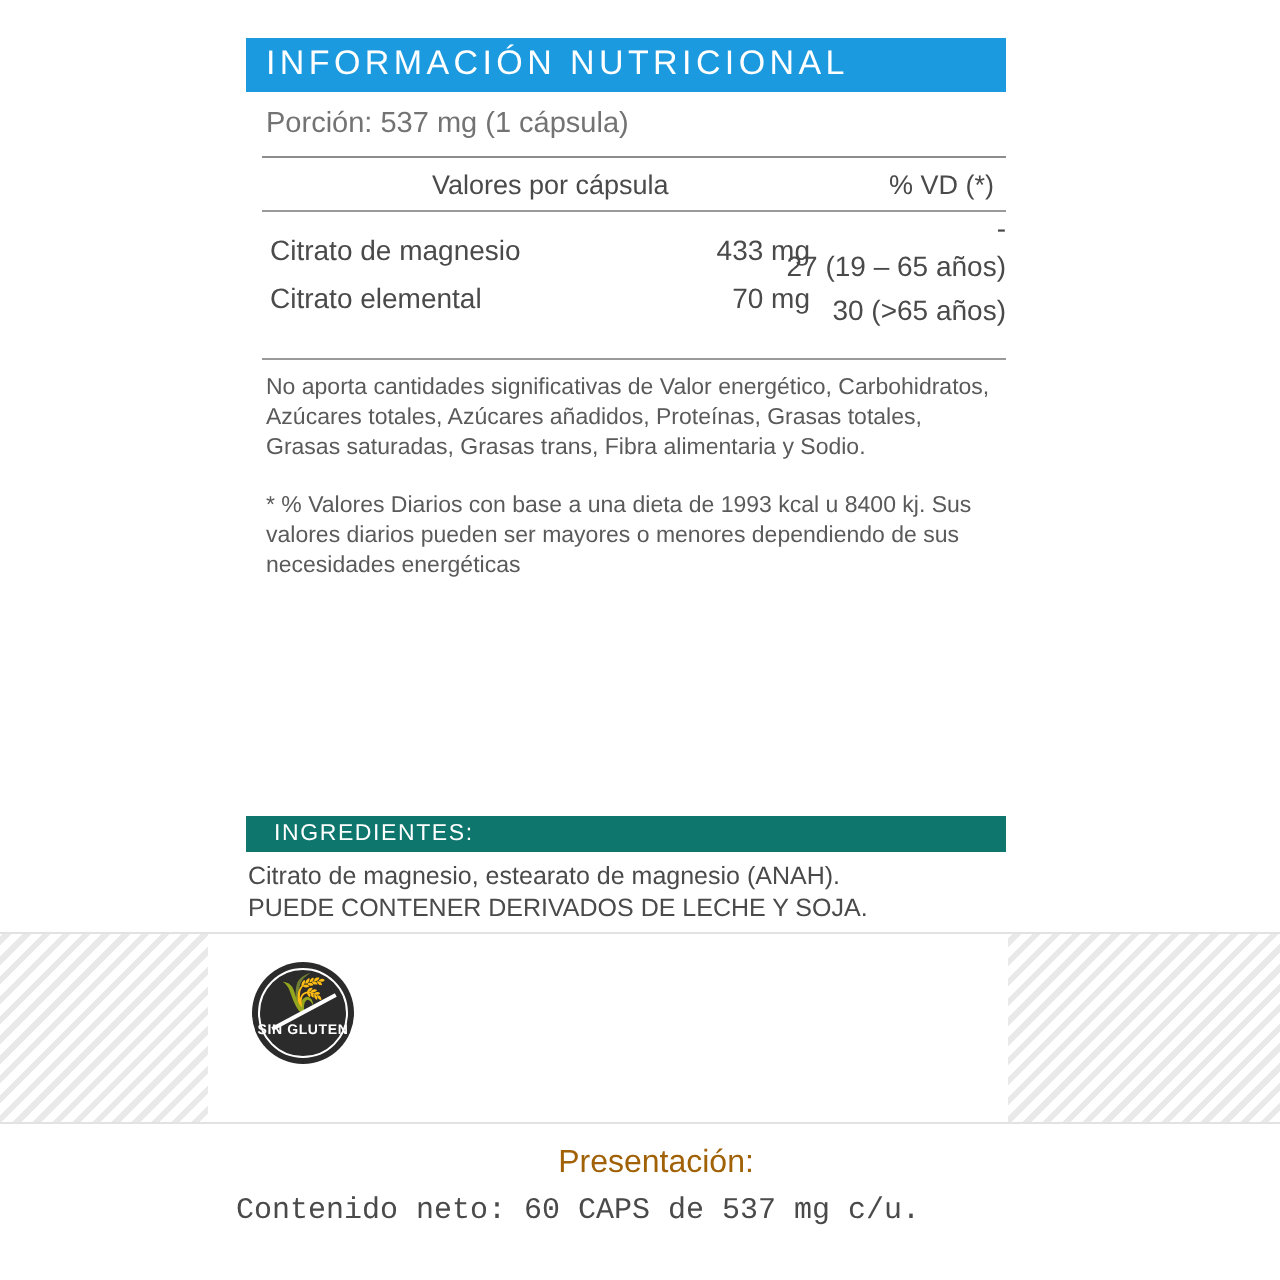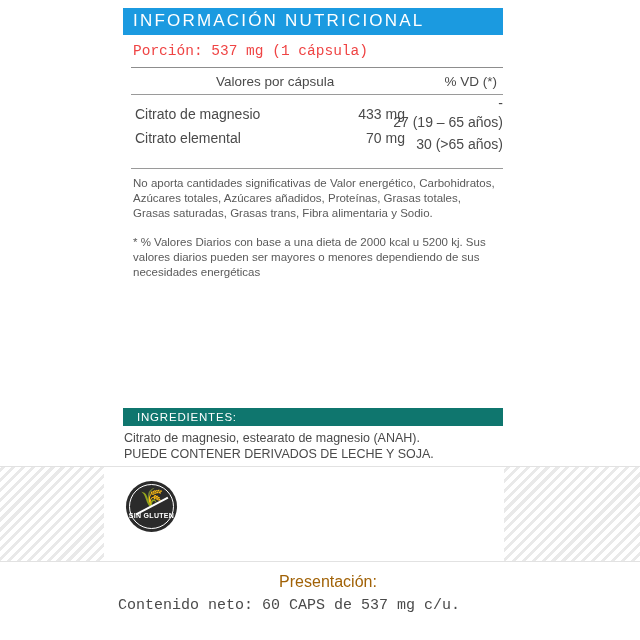--- a/index.html
+++ b/index.html
@@ -19,39 +19,38 @@
   .page {
     position: relative;
     width: 640px;
     height: 640px;
   }
 
   
   .panel {
     position: absolute;
     left: 123px;
-    top: 8px;
+    top: 19px;
     width: 380px;
   }
 
   .title-bar {
     background: #1b9ae0;
     color: #ffffff;
     font-size: 17px;
     letter-spacing: 2.2px;
     padding: 3px 0 4px 10px;
     font-weight: 400;
     white-space: nowrap;
   }
 
   .portion {
     font-size: 14.5px;
-    color: #ef4444;
+    color: #737373;
     padding: 8px 0 6px 10px;
-    font-family: Liberation Mono, monospace;
   }
 
   .hr-thick {
     border-top: 1.6px solid #8d8d8d;
     margin: 2px 0 0 8px;
   }
   .hr-thin {
     border-top: 1px solid #9a9a9a;
     margin: 0 0 0 8px;
   }
@@ -257,21 +256,21 @@
         <div class="dash">-</div>
         <div>27 (19 – 65 años)</div>
         <div>30 (&gt;65 años)</div>
       </div>
     </div>
 
     <div class="hr-thin"></div>
 
     <div class="note">No aporta cantidades significativas de Valor energético, Carbohidratos, Azúcares totales, Azúcares añadidos, Proteínas, Grasas totales, Grasas saturadas, Grasas trans, Fibra alimentaria y Sodio.</div>
 
-    <div class="note second">* % Valores Diarios con base a una dieta de 2000 kcal u 5200 kj. Sus  valores diarios pueden ser mayores o menores dependiendo de sus necesidades energéticas</div>
+    <div class="note second">* % Valores Diarios con base a una dieta de 1993 kcal u 8400 kj. Sus  valores diarios pueden ser mayores o menores dependiendo de sus necesidades energéticas</div>
   </div>
 
   <div class="ing-bar">INGREDIENTES:</div>
 
   <div class="ing-text">
     <div>Citrato de magnesio, estearato de magnesio (ANAH).</div>
     <div>PUEDE CONTENER DERIVADOS DE LECHE Y SOJA.</div>
   </div>
 
   <div class="band">

